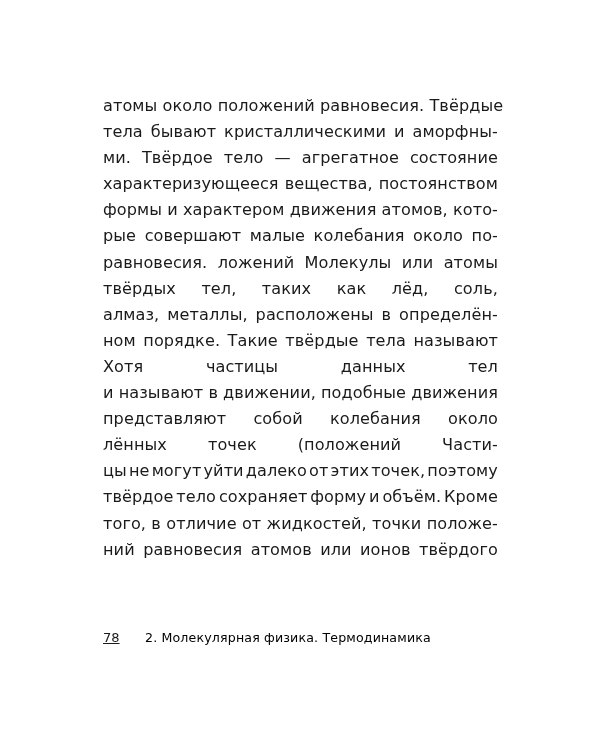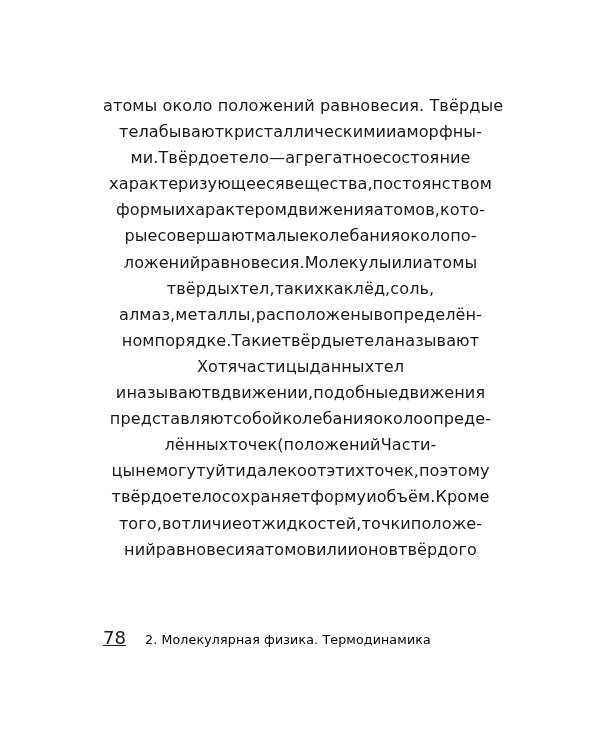--- a/index.html
+++ b/index.html
@@ -41,21 +41,21 @@
     line-height: 26.1px;
     letter-spacing: 0.005em;
     white-space: nowrap;
     color: #1a1a1a;
   }
 
   
   .body-line.justify {
     display: flex;
     flex-direction: row;
-    justify-content: center;
+    justify-content: space-between;
     white-space: normal;
   }
   .body-line.justify > .w {
     white-space: pre;
   }
 
   .ital {
     font-style: italic;
   }
 
@@ -63,21 +63,21 @@
     position: absolute;
     left: 103px;
     top: 628px;
     width: 400px;
     display: flex;
     flex-direction: row;
     align-items: baseline;
   }
 
   .folio {
-    font-size: 18px;
+    font-size: 13px;
     line-height: 19px;
     color: #1a1a1a;
     width: 42px;
     flex: 0 0 42px;
     text-decoration: underline;
   }
 
   .running-head {
     font-size: 12.6px;
     line-height: 19px;
@@ -124,22 +124,22 @@
       </span>
       <span class="body-line justify">
         <span class="w">рые</span>
         <span class="w">совершают</span>
         <span class="w">малые</span>
         <span class="w">колебания</span>
         <span class="w">около</span>
         <span class="w">по-</span>
       </span>
       <span class="body-line justify">
+        <span class="w">равновесия.</span>
         <span class="w">ложений</span>
-        <span class="w">равновесия.</span>
         <span class="w">Молекулы</span>
         <span class="w">или</span>
         <span class="w">атомы</span>
       </span>
       <span class="body-line justify">
         <span class="w">твёрдых</span>
         <span class="w">тел,</span>
         <span class="w">таких</span>
         <span class="w">как</span>
         <span class="w">лёд,</span>
@@ -172,21 +172,20 @@
         <span class="w">в</span>
         <span class="w">движении,</span>
         <span class="w">подобные</span>
         <span class="w">движения</span>
       </span>
       <span class="body-line justify">
         <span class="w">представляют</span>
         <span class="w">собой</span>
         <span class="w">колебания</span>
         <span class="w">около</span>
-        <span class="w">опреде-</span>
       </span>
       <span class="body-line justify">
         <span class="w">лённых</span>
         <span class="w">точек</span>
         <span class="w">(положений</span>
         <span class="w">Части-</span>
       </span>
       <span class="body-line justify">
         <span class="w">цы</span>
         <span class="w">не</span>

